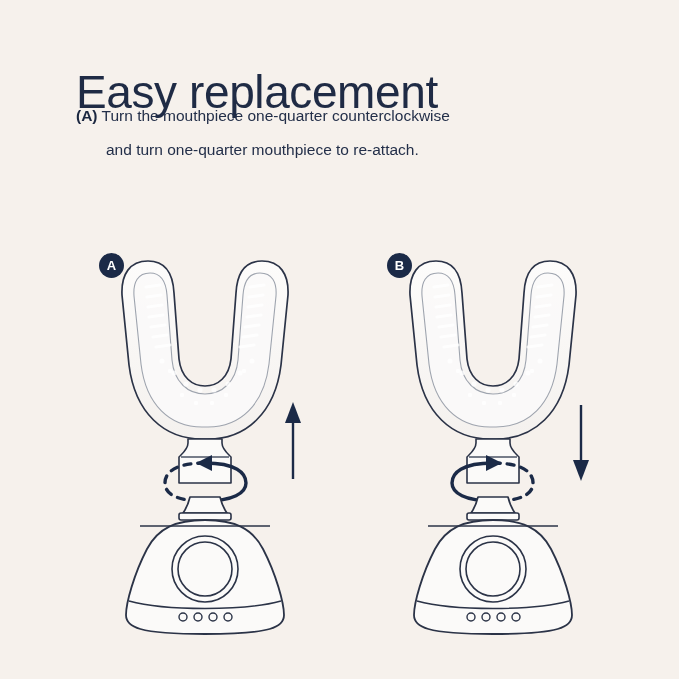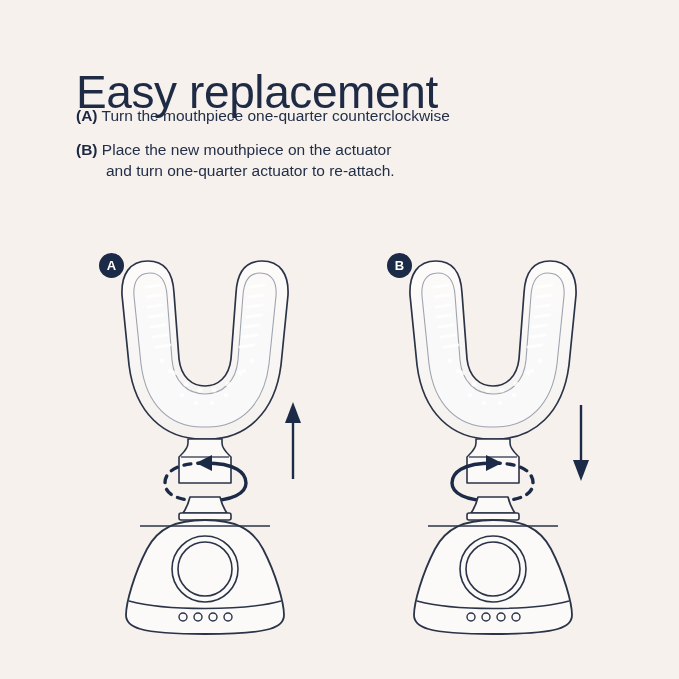--- a/index.html
+++ b/index.html
@@ -102,23 +102,21 @@
   <h1 class="title">Easy replacement</h1>
 
   <div class="steps">
 
     <div class="step">
       <span class="step-line"><span class="step-tag">(A)</span>
         <span>Turn the mouthpiece one-quarter counterclockwise</span></span>
     </div>
 
     <div class="step">
-      <span class="step-line"><span class="step-tag">(B)</span>
-        <span>Place the new mouthpiece on the actuator</span></span>
-      <span class="step-line indent">and turn one-quarter actuator to re-attach.</span>
+      <span class="step-line indent">and turn one-quarter mouthpiece to re-attach.</span>
     </div>
 
   </div>
 
   <div class="diagram left">
     <div class="badge">A</div>
 
     <div class="art">
       <svg width="290" height="400" viewBox="0 0 290 400" xmlns="http://www.w3.org/2000/svg">
         <defs>

